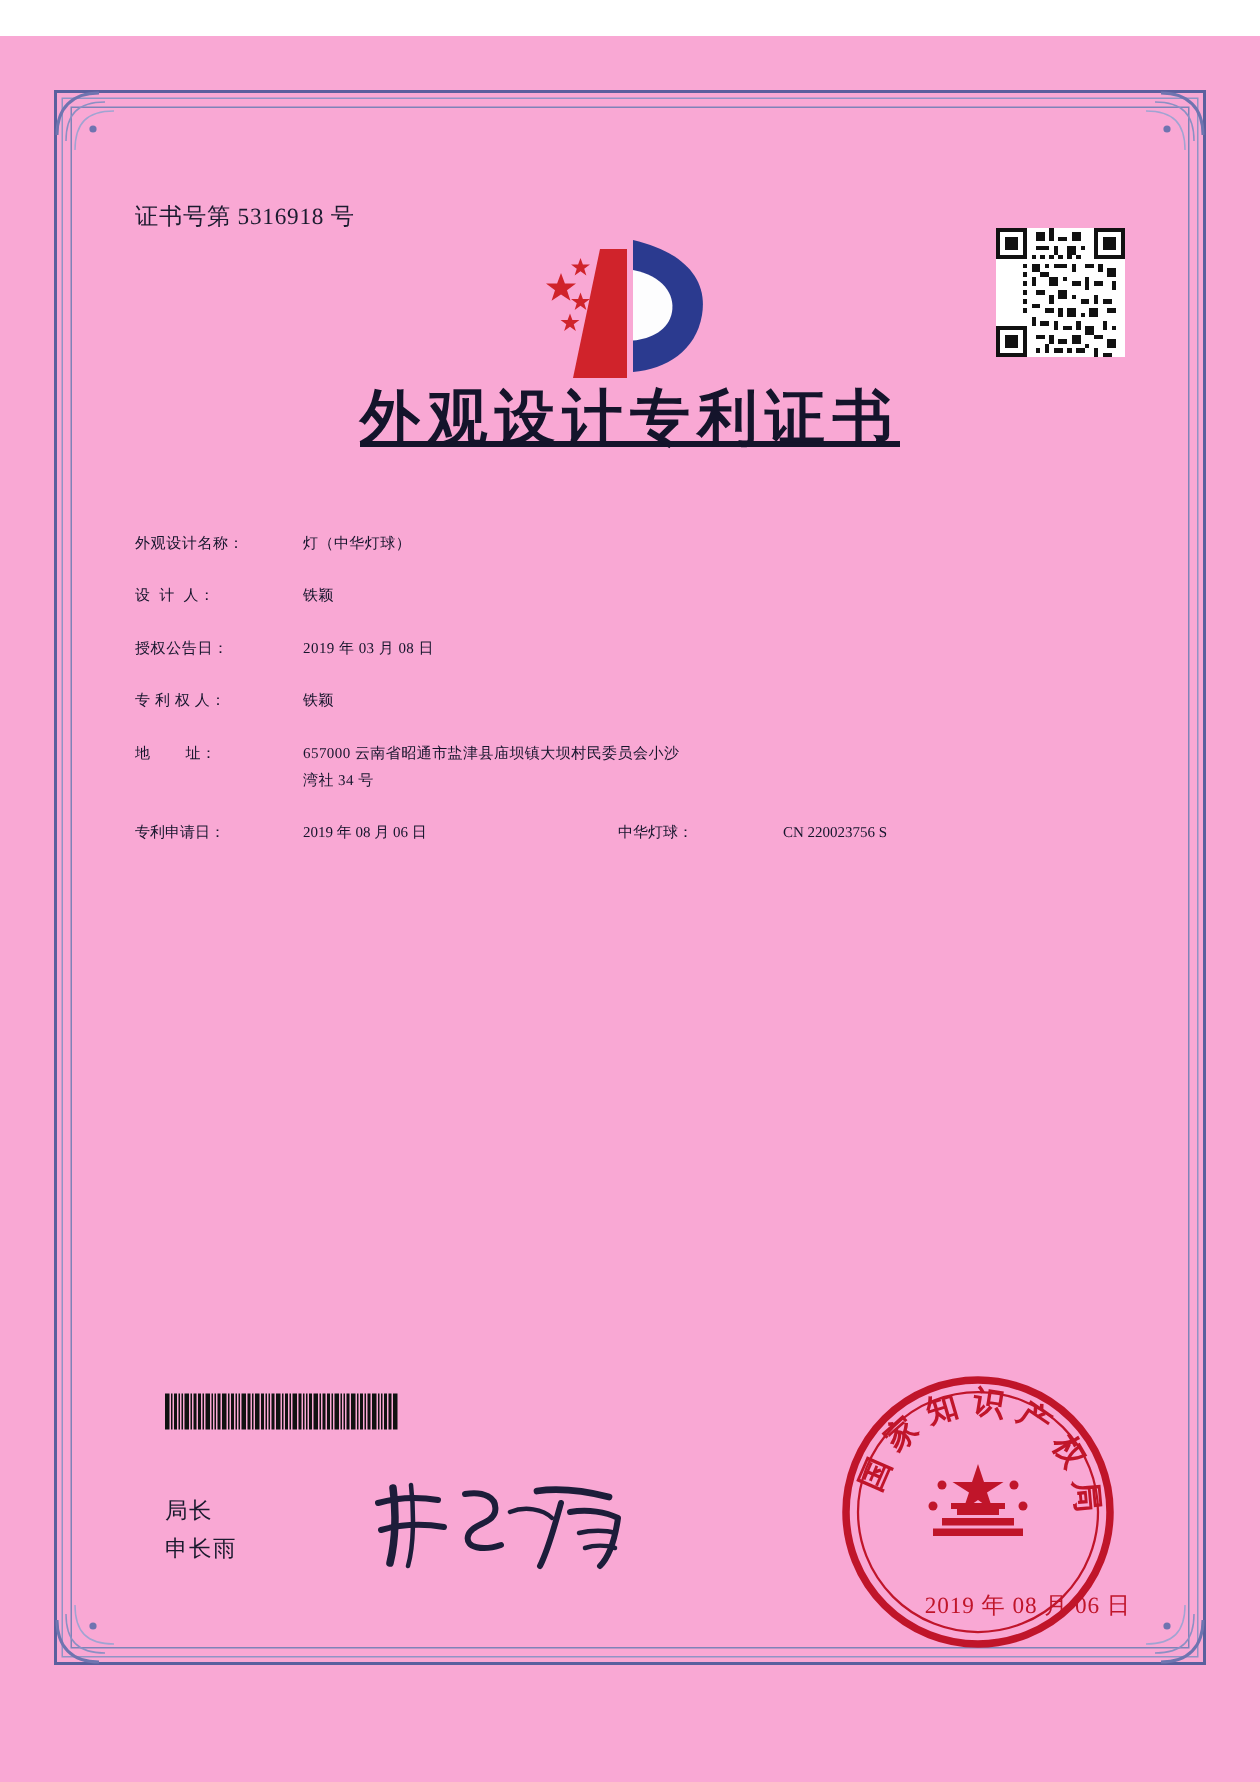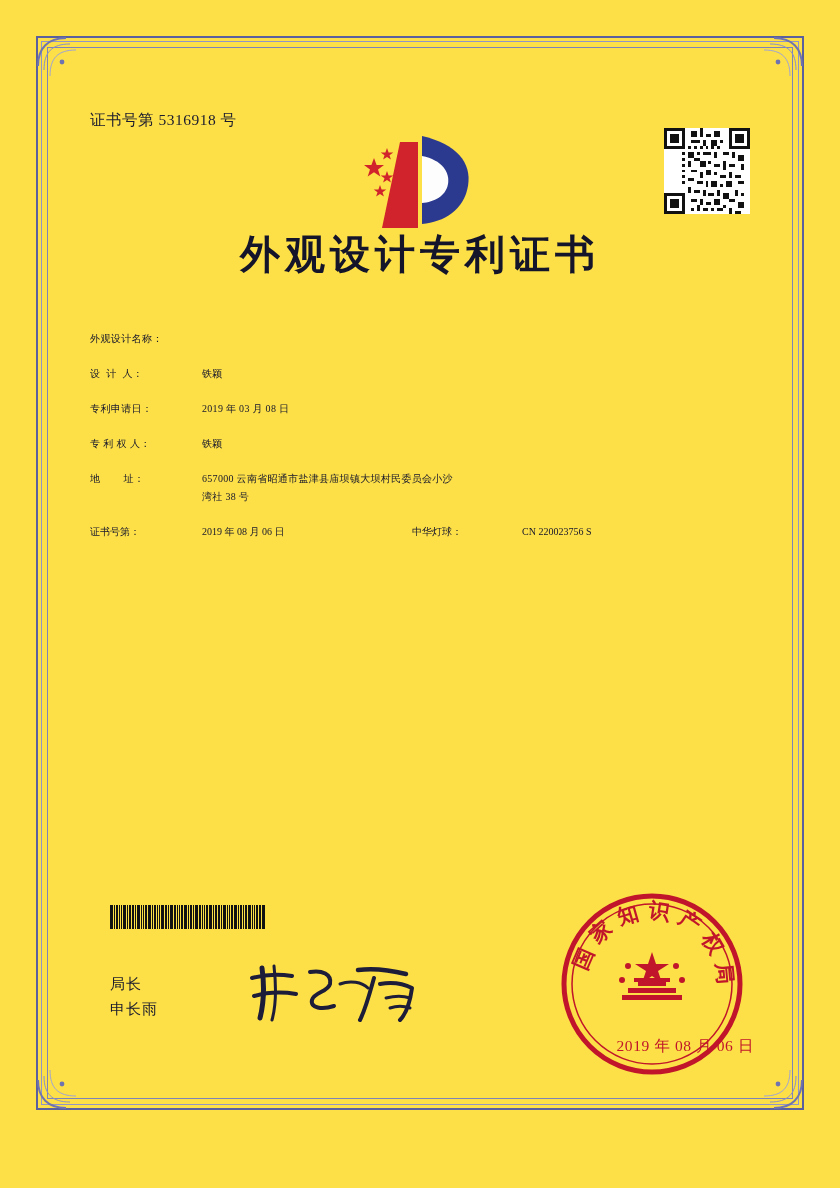--- a/index.html
+++ b/index.html
@@ -12,21 +12,22 @@
     height: 1188px;
     font-family: "Liberation Serif", "DejaVu Serif", serif;
     color: #1a1a2e;
     position: relative;
     overflow: hidden;
   }
 
   .page {
     position: absolute;
     inset: 0;
-    background: #fde047;
+    background: #f9a8d4;
+    margin-top: 24px;
   }
 
   
   .frame-outer {
     position: absolute;
     left: 36px;
     top: 36px;
     right: 36px;
     bottom: 78px;
     border: 2px solid #5a5f9e;
@@ -94,20 +95,21 @@
   .qr canvas, .qr svg { display: block; }
 
   .title {
     margin-top: 96px;
     text-align: center;
     font-size: 40px;
     font-weight: bold;
     letter-spacing: 5px;
     color: #14142b;
     font-family: "Liberation Serif", "DejaVu Serif", serif;
+    text-decoration: underline;
   }
 
   .fields {
     margin-top: 52px;
     font-size: 10px;
     line-height: 1.0;
     color: #15152c;
   }
   .field-row {
     display: flex;
@@ -382,48 +384,49 @@
         </g>
       </svg>
     </div>
 
     <div class="title">外观设计专利证书</div>
 
     <div class="fields">
 
       <div class="field-row">
         <div class="field-label">外观设计名称：</div>
+        <div class="field-value">灯（中华灯球）</div>
       </div>
 
       <div class="field-row">
         <div class="field-label">设  计  人：</div>
         <div class="field-value">铁颖</div>
       </div>
 
 
       <div class="field-row">
-        <div class="field-label">专利申请日：</div>
+        <div class="field-label">授权公告日：</div>
         <div class="field-value">2019 年 03 月 08 日</div>
       </div>
 
       <div class="field-row">
         <div class="field-label">专 利 权 人：</div>
         <div class="field-value">铁颖</div>
       </div>
 
       <div class="field-row">
         <div class="field-label">地        址：</div>
         <div class="field-value">
           <span>657000  云南省昭通市盐津县庙坝镇大坝村民委员会小沙</span>
-          <span class="cont">湾社 38 号</span>
+          <span class="cont">湾社 34 号</span>
         </div>
       </div>
 
       <div class="two-col">
-        <div class="left-lab">证书号第：</div>
+        <div class="left-lab">专利申请日：</div>
         <div class="left-val">2019 年 08 月 06 日</div>
         <div class="right-lab">中华灯球：</div>
         <div class="right-val">CN 220023756 S</div>
       </div>
     </div>
 
     <div class="paragraphs">
     </div>
   </div>
 

